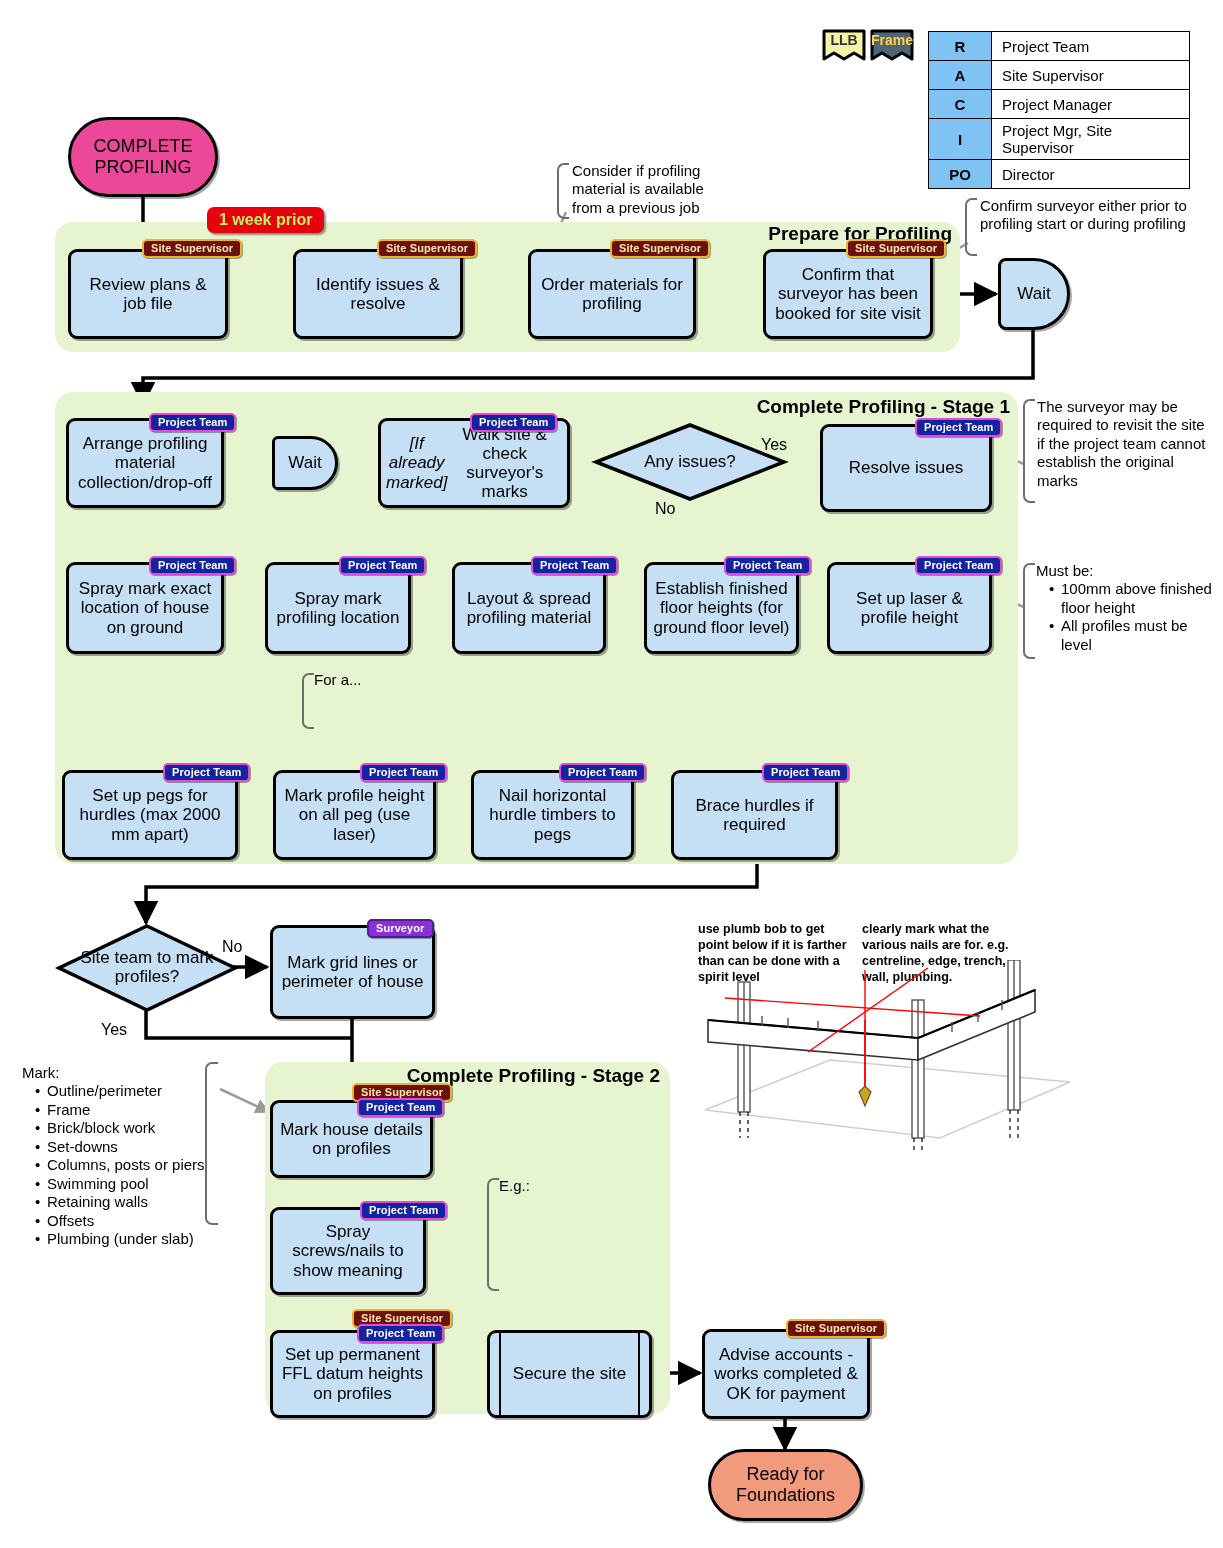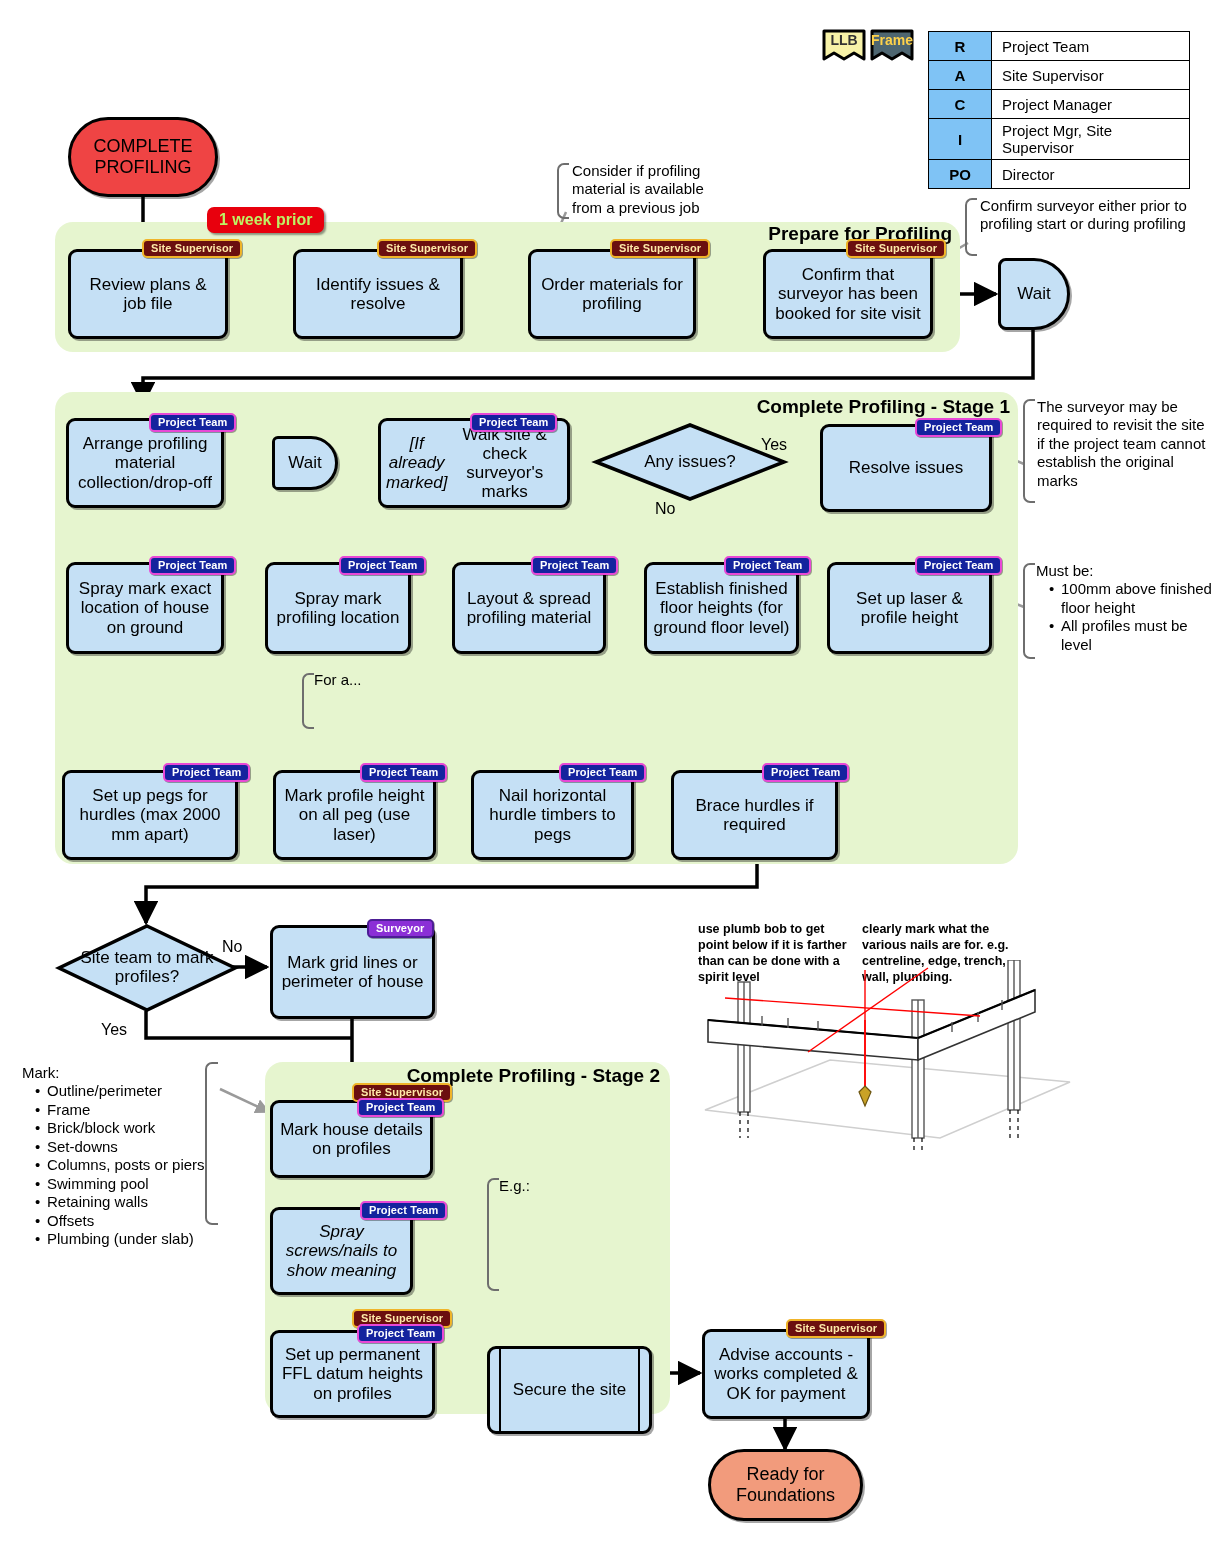--- a/index.html
+++ b/index.html
@@ -11,31 +11,31 @@
   .group{background:#e6f5cf;border-radius:18px;}
   .group-title{font-weight:bold;font-size:19px;color:#000;}
 
   
   .box{background:#c5e0f5;border:3px solid #000;border-radius:9px;
        display:flex;align-items:center;justify-content:center;text-align:center;
        font-size:17px;line-height:1.12;padding:3px 5px;
        box-shadow:2px 2px 0 rgba(0,0,0,0.35);}
   .box-predef{background:#c5e0f5;border:3px solid #000;border-radius:9px;
        display:flex;align-items:center;justify-content:center;text-align:center;
-       font-size:17px;position:relative;box-shadow:2px 2px 0 rgba(0,0,0,0.35);margin-top:16px;}
+       font-size:17px;position:relative;box-shadow:2px 2px 0 rgba(0,0,0,0.35);}
   .box-predef:before,.box-predef:after{content:"";position:absolute;top:0;bottom:0;
        width:0;border-left:2.5px solid #000;}
   .box-predef:before{left:9px;}
   .box-predef:after{right:9px;}
 
   
   .term{border:3px solid #000;border-radius:999px;display:flex;align-items:center;
         justify-content:center;text-align:center;font-size:18px;line-height:1.15;
         box-shadow:2px 2px 0 rgba(0,0,0,0.35);}
-  .term.start{background:#ef4444;border-radius:48px;}
+  .term.start{background:#ec4899;border-radius:48px;}
   .term.end{background:#f29b7c;border-radius:38px;}
 
   
   .wait{background:#c5e0f5;border:3px solid #000;display:flex;align-items:center;
         justify-content:center;font-size:17px;
         border-radius:10px 46px 46px 10px;
         box-shadow:2px 2px 0 rgba(0,0,0,0.35);}
 
   
   .diamond{position:absolute;}
@@ -319,21 +319,21 @@
 <div class="abs box" style="left:270px;top:925px;width:165px;height:94px;">Mark grid lines or perimeter of house</div>
 <div class="badge badge-sv" style="left:367px;top:919px;">Surveyor</div>
 
 <div class="abs group" style="left:265px;top:1062px;width:405px;height:352px;"></div>
 <div class="abs group-title" style="left:350px;top:1065px;width:310px;text-align:right;">Complete Profiling  - Stage 2</div>
 
 <div class="abs box" style="left:270px;top:1100px;width:163px;height:78px;">Mark house details on profiles</div>
 <div class="badge badge-ss" style="left:352px;top:1083px;">Site Supervisor</div>
 <div class="badge badge-pt" style="left:357px;top:1098px;">Project Team</div>
 
-<div class="abs box" style="left:270px;top:1207px;width:143px;height:88px;font-style:italic;">Spray screws/nails to show meaning</div>
+<div class="abs box" style="left:270px;top:1207px;width:156px;height:88px;">Spray screws/nails to show meaning</div>
 <div class="badge badge-pt" style="left:360px;top:1201px;">Project Team</div>
 
 <div class="abs box" style="left:270px;top:1330px;width:165px;height:88px;">Set up permanent FFL datum heights on profiles</div>
 <div class="badge badge-ss" style="left:352px;top:1309px;">Site Supervisor</div>
 <div class="badge badge-pt" style="left:357px;top:1324px;">Project Team</div>
 
 <div class="abs box-predef" style="left:487px;top:1330px;width:165px;height:88px;">Secure the site</div>
 
 <div class="abs bracket" style="left:205px;top:1062px;width:13px;height:163px;"></div>
 <div class="abs note" style="left:22px;top:1064px;width:190px;">

